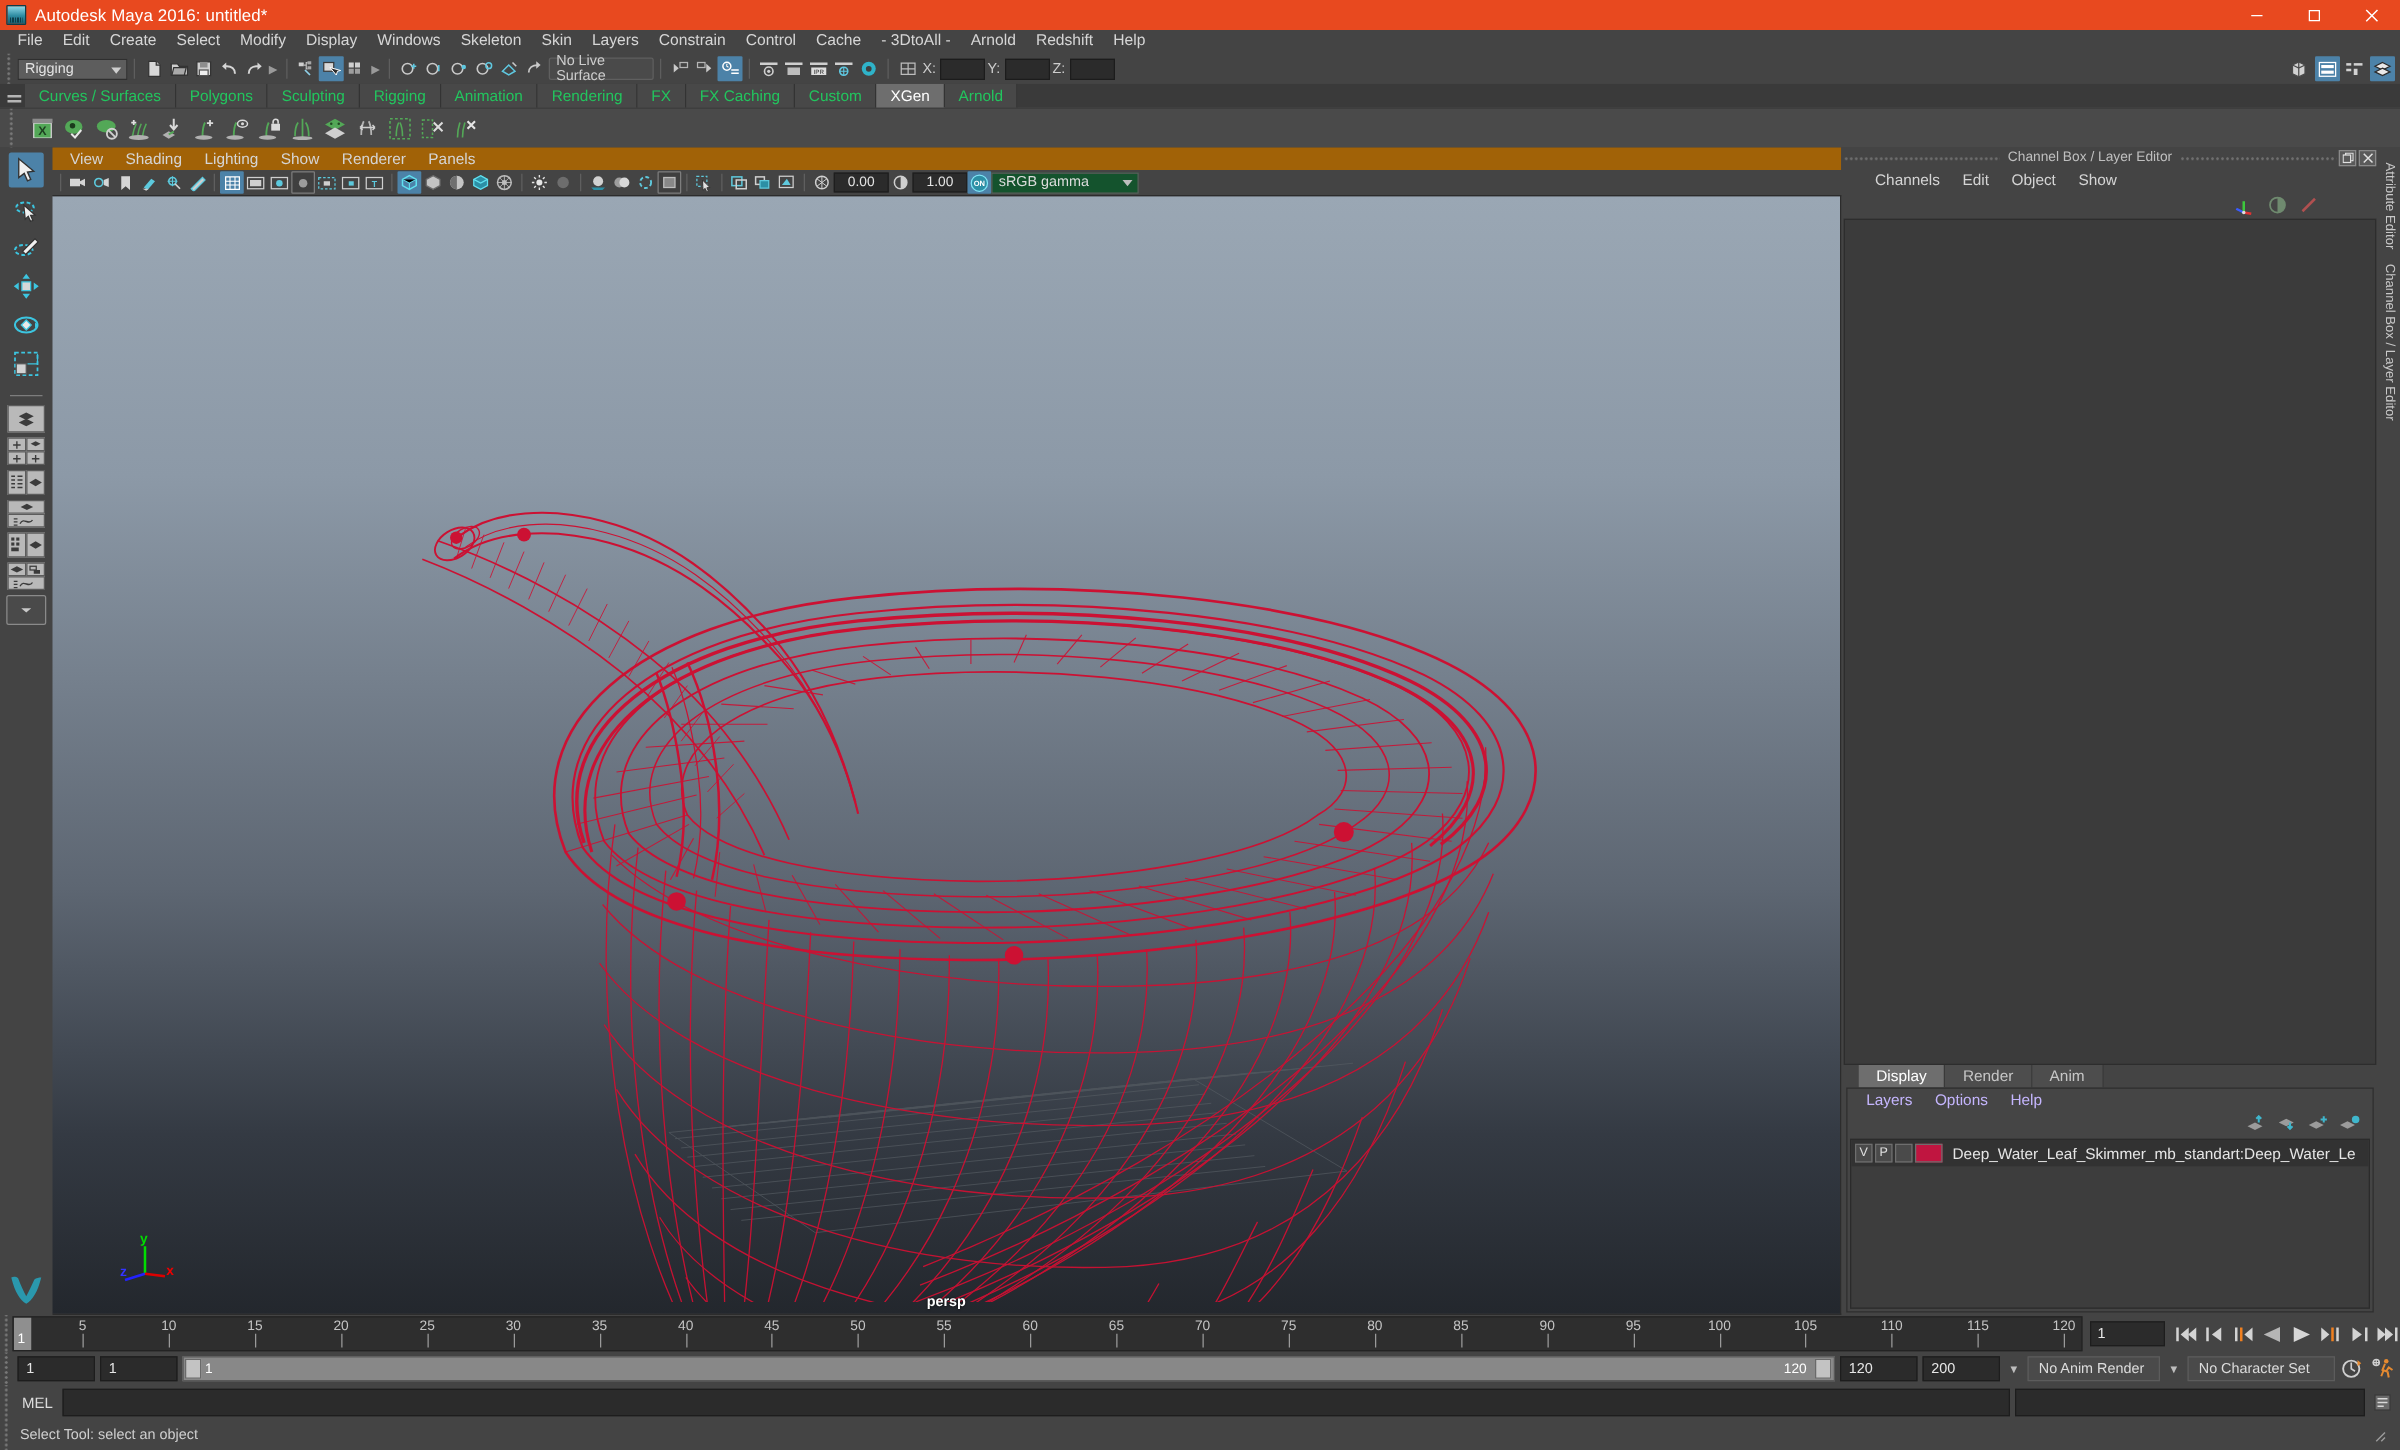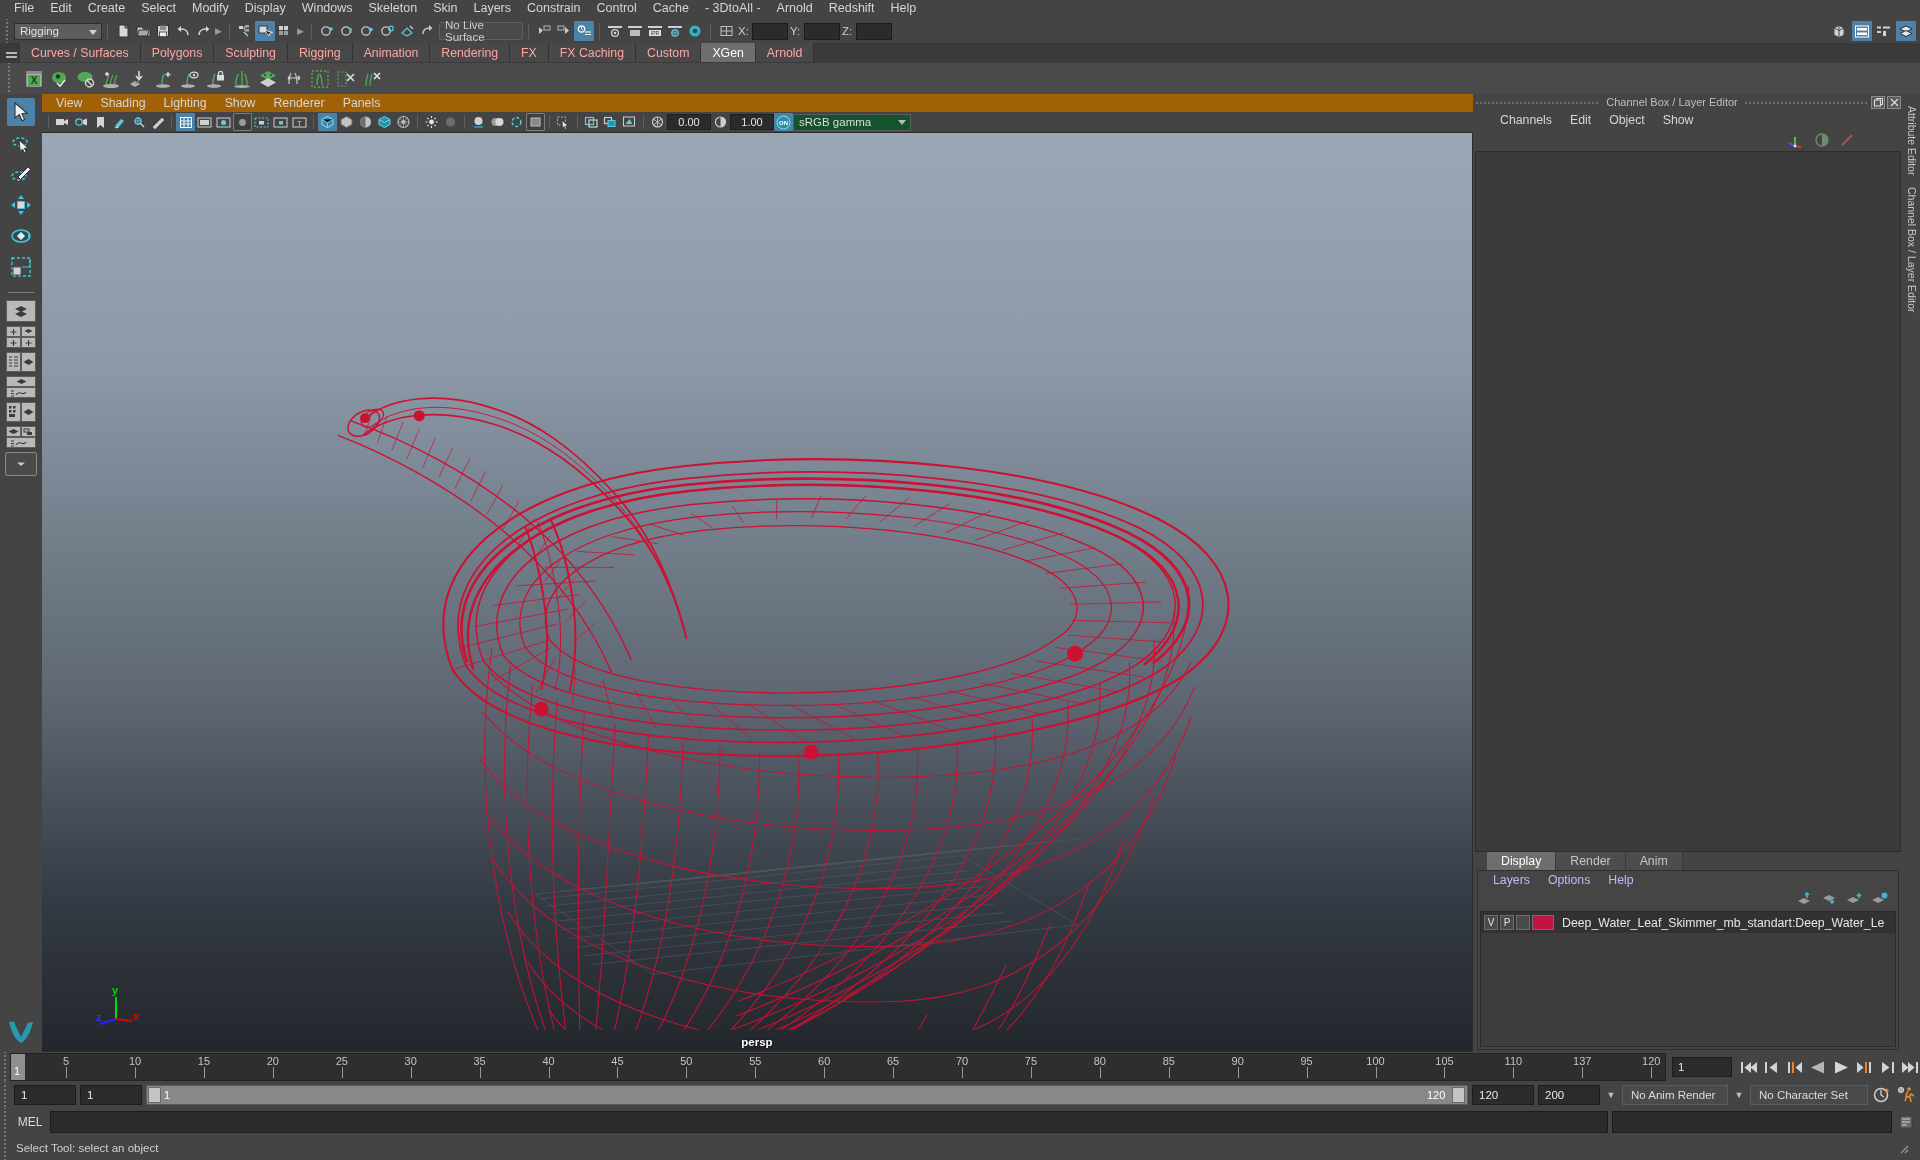--- a/index.html
+++ b/index.html
@@ -77,21 +77,21 @@
   .coord .inp { width:36px;height:17px;background:#2b2b2b;border:1px solid #1c1c1c; }
   .sl-right { position:absolute; right:4px; top:0; height:24px; display:flex; align-items:center; gap:2px; }
 
   
   .shelfwrap { flex:none; background:#444; }
   .shelf-tabs { height:19px; display:flex; align-items:flex-end; padding-left:2px; background:#3a3a3a;}
   .shelf-tabs .hmb { width:18px;height:19px;display:flex;align-items:center;justify-content:center;flex:none; }
   .shelf-tabs .hmb i{ display:block;width:11px;height:2px;background:#b5b5b5;box-shadow:0 4px 0 #b5b5b5; }
   .stab {
     height:19px;padding:0 11px;display:flex;align-items:center;font-size:12.3px;
-    color:#fca5a5;background:#484848;border-right:1px solid #333; white-space:nowrap;
+    color:#22c55e;background:#484848;border-right:1px solid #333; white-space:nowrap;
   }
   .stab.active { background:#6e6e6e; color:#ffffff; }
   .shelf-icons {
     height:32px;display:flex;align-items:center;background:#4a4a4a;padding-left:4px;gap:2px;
     border-top:1px solid #3b3b3b;
   }
   .shelf-icons .sibox{ width:24px;height:26px;display:flex;align-items:center;justify-content:center;flex:none;}
   .shelf-left-grip{ width:16px; }
 
   
@@ -199,20 +199,41 @@
   .helprow{ height:24px; display:flex; align-items:center; flex:none; background:#444; }
   .help-text{ font-size:11.5px; color:#cfcfcf; padding-left:6px; }
   .help-right{ margin-left:auto; width:26px;height:20px;display:flex;align-items:center;justify-content:center;margin-right:4px;}
   svg{ display:block; }
 </style>
 </head>
 <body>
 
 <div class="app">
 
+  <div class="titlebar">
+    <div class="tb-icon"></div>
+    <div class="tb-title">Autodesk Maya 2016: untitled*</div>
+    <div class="win-btns">
+      <div class="win-btn">
+        <svg width="11" height="11" viewBox="0 0 11 11">
+            <rect x="1" y="5" width="9" height="1" fill="#fff"></rect>
+          </svg>
+      </div>
+      <div class="win-btn">
+        <svg width="11" height="11" viewBox="0 0 11 11">
+            <rect x="1.5" y="1.5" width="8" height="8" fill="none" stroke="#fff" stroke-width="1"></rect>
+          </svg>
+      </div>
+      <div class="win-btn close">
+        <svg width="11" height="11" viewBox="0 0 11 11">
+            <path d="M1 1 L10 10 M10 1 L1 10" stroke="#fff" stroke-width="1.2"></path>
+          </svg>
+      </div>
+    </div>
+  </div>
 
   <div class="menubar">
     <div class="mi">File</div>
     <div class="mi">Edit</div>
     <div class="mi">Create</div>
     <div class="mi">Select</div>
     <div class="mi">Modify</div>
     <div class="mi">Display</div>
     <div class="mi">Windows</div>
     <div class="mi">Skeleton</div>
@@ -1242,21 +1263,21 @@
           <div class="ts-lbl" style="left: 1226.72px;">90</div>
           <div class="ts-tick" style="left: 1295.63px;"></div>
           <div class="ts-lbl" style="left: 1295.63px;">95</div>
           <div class="ts-tick" style="left: 1364.55px;"></div>
           <div class="ts-lbl" style="left: 1364.55px;">100</div>
           <div class="ts-tick" style="left: 1433.47px;"></div>
           <div class="ts-lbl" style="left: 1433.47px;">105</div>
           <div class="ts-tick" style="left: 1502.38px;"></div>
           <div class="ts-lbl" style="left: 1502.38px;">110</div>
           <div class="ts-tick" style="left: 1571.3px;"></div>
-          <div class="ts-lbl" style="left: 1571.3px;">137</div>
+          <div class="ts-lbl" style="left: 1571.3px;">115</div>
           <div class="ts-tick" style="left: 1640.22px;"></div>
           <div class="ts-lbl" style="left: 1640.22px;">120</div>
         </div>
       <div class="cur-field">1</div>
       <div class="pbtns">
         <div class="pb">
           <svg width="18" height="15" viewBox="0 0 18 15">
               <rect x="1" y="2" width="2" height="11" fill="#d3d3d3"></rect>
               <path d="M11 2L4.5 7.5 11 13z" fill="#d3d3d3"></path>
               <path d="M17 2l-6.5 5.5L17 13z" fill="#d3d3d3"></path>

